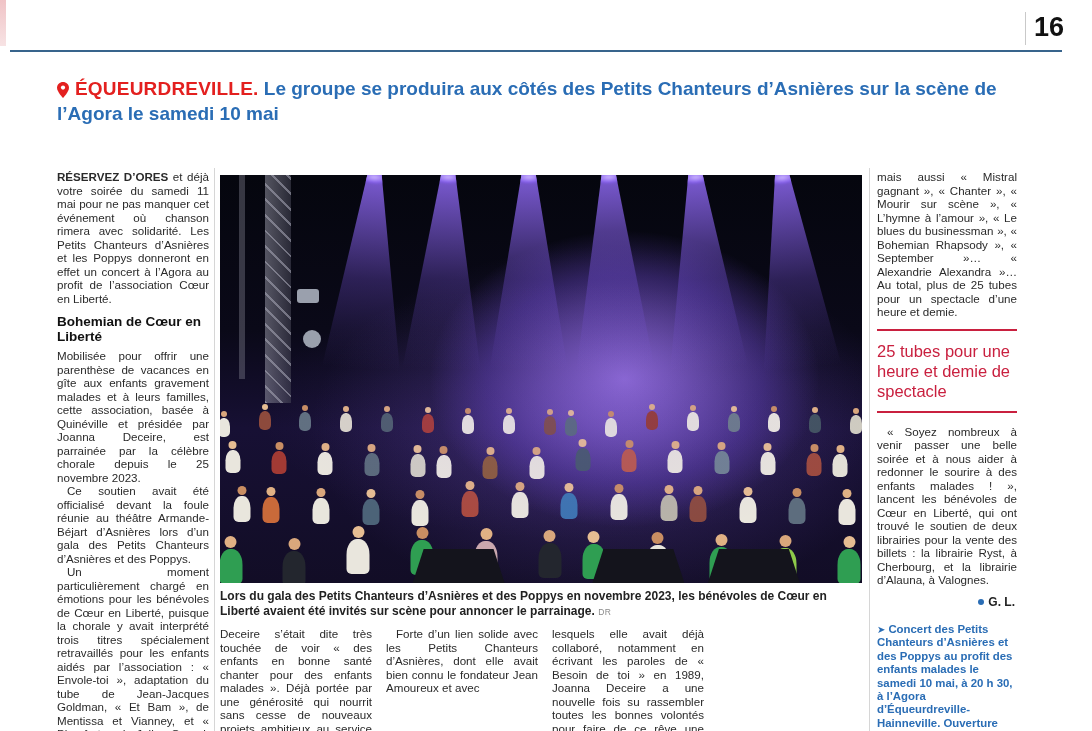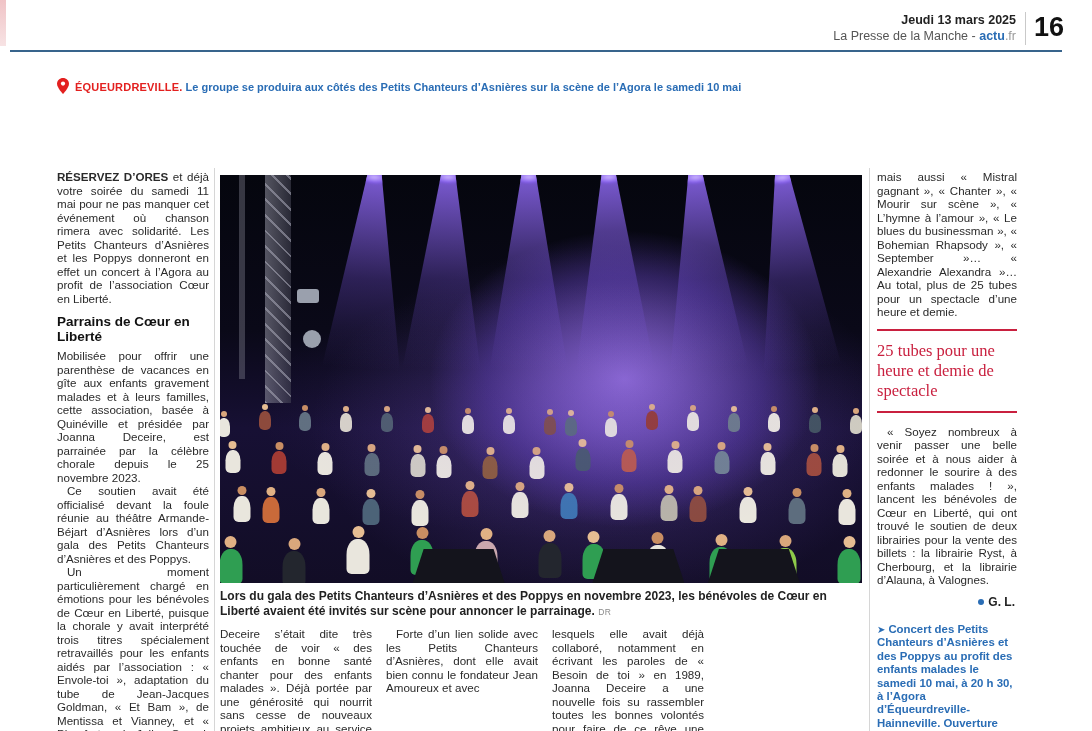--- a/index.html
+++ b/index.html
@@ -21,21 +21,21 @@
   .header-right{position:absolute;right:76px;top:12px;text-align:right;line-height:16px;}
   .header-date{font-size:12.5px;font-weight:700;color:#222;}
   .header-pub{font-size:12.5px;color:#555;}
   .header-pub .site{color:var(--banner-blue);font-weight:700;}
   .header-pub .tld{color:#9a9a9a;}
   .header-vline{position:absolute;right:66px;top:12px;width:1px;height:33px;background:#c9c9c9;}
   .page-number{position:absolute;right:28px;top:12px;font-size:27px;font-weight:700;color:#111;}
   .header-rule{position:absolute;left:10px;top:50px;width:1052px;height:2px;background:var(--rule-blue);}
 
   
-  .kicker{position:absolute;left:57px;top:78px;width:980px;font-size:11px;}
+  .kicker{position:absolute;left:57px;top:78px;width:980px;font-size:19px;}
   .kicker .pin{display:inline-block;vertical-align:-3px;margin-right:6px;}
   .kicker .loc{color:var(--kicker-red);font-weight:800;letter-spacing:.2px;}
   .kicker .lede{color:var(--banner-blue);font-weight:700;}
 
   
   .headline{position:absolute;left:57px;top:106px;width:960px;font-size:30px;font-weight:800;
     letter-spacing:-.4px;color:#121212;}
 
   
   .vrule{position:absolute;top:168px;bottom:0;width:1px;background:#d6d6d6;}
@@ -79,61 +79,57 @@
     font-weight:700;color:#222;}
   .caption .credit{font-size:8.5px;color:#8a8a8a;font-weight:400;letter-spacing:.5px;}
 
   
   .bcol{position:absolute;top:627px;width:152px;height:104px;overflow:hidden;}
   .bcol.c1{left:220px;} .bcol.c2{left:386px;} .bcol.c3{left:552px;} .bcol.c4{left:718px;}
 
   
   .right-col{position:absolute;left:877px;top:170px;width:140px;height:561px;overflow:hidden;}
   .rq-rule{height:2px;background:var(--pullquote-red);}
-  .pull-quote{color:var(--pullquote-red);font-size:16.5px;line-height:20px;margin:10px 0;font-weight:400;text-align:left;font-family:Liberation Serif, serif;}
+  .pull-quote{color:var(--pullquote-red);font-size:16.5px;line-height:20px;margin:10px 0;font-weight:400;text-align:left;}
   .rq-block{margin:10px 0 12px;}
   .right-col .p2{margin-top:2px;}
   .byline{text-align:right;font-weight:700;font-size:12px;color:#222;margin:9px 2px 0 0;}
   .byline .dot{display:inline-block;width:6px;height:6px;border-radius:50%;background:var(--banner-blue);
     vertical-align:1px;margin-right:4px;}
   .info-box{margin-top:14px;color:var(--info-blue);font-size:11.4px;line-height:13.4px;font-weight:700;
     text-align:left;hyphens:auto;}
   .info-box .arrow{font-size:10px;margin-right:3px;}
 </style>
 </head>
 <body>
 
 <div id="page">
   <div class="scan-strip"></div>
 
-  <div class="header-right">
-    <div class="header-date">Jeudi 13 mars 2025</div>
-    <div class="header-pub"><span>La Presse de la Manche - </span><span class="site">actu</span><span class="tld">.fr</span></div>
-  </div>
   <div class="header-vline"></div>
   <div class="page-number">16</div>
   <div class="header-rule"></div>
 
   <div class="kicker">
     <span class="pin">
       <svg width="12" height="16" viewBox="0 0 12 16">
           <path d="M6 0C2.7 0 0 2.6 0 5.8 0 10 6 16 6 16s6-6 6-10.2C12 2.6 9.3 0 6 0z" fill="#e3201f"></path>
           <circle cx="6" cy="5.6" r="2.1" fill="#fff"></circle>
         </svg>
     </span><span class="loc">ÉQUEURDREVILLE.</span>
     <span class="lede">Le groupe se produira aux côtés des Petits Chanteurs d’Asnières sur la scène de l’Agora le samedi 10 mai</span>
   </div>
 
 
   <div class="vrule a"></div>
   <div class="vrule b"></div>
 
   <div class="left-col bodytext">
     <p class="noindent"><span class="lead-bold">RÉSERVEZ D’ORES</span><span> et déjà votre soirée du samedi 11 mai pour ne pas manquer cet événement où chanson rimera avec solidarité. Les Petits Chanteurs d’Asnières et les Poppys donneront en effet un concert à l’Agora au profit de l’association Cœur en Liberté.</span></p>
-    <div class="subhead">Parrains de Cœur en Liberté</div>
+    <div class="subhead">Bohemian de Cœur en Liberté</div>
     <p class="noindent">Mobilisée pour offrir une parenthèse de vacances en gîte aux enfants gravement malades et à leurs familles, cette association, basée à Quinéville et présidée par Joanna Deceire, est parrainée par la célèbre chorale depuis le 25 novembre 2023.</p>
     <p>Ce soutien avait été officialisé devant la foule réunie au théâtre Armande-Béjart d’Asnières lors d’un gala des Petits Chanteurs d’Asnières et des Poppys.</p>
     <p>Un moment particulièrement chargé en émotions pour les bénévoles de Cœur en Liberté, puisque la chorale y avait interprété trois titres spécialement retravaillés pour les enfants aidés par l’association : « Envole-toi », adaptation du tube de Jean-Jacques Goldman, « Et Bam », de Mentissa et Vianney, et « Plus fort », de Julien Granel. La chorale a également enregistré un CD pour Cœur en Liberté.</p>
 
   </div>
 
   <div class="photo">
     <div class="truss2"></div>
     <div class="truss"></div>
     <div class="fixture" style="left:12%;top:28%;width:22px;height:14px;"></div>

